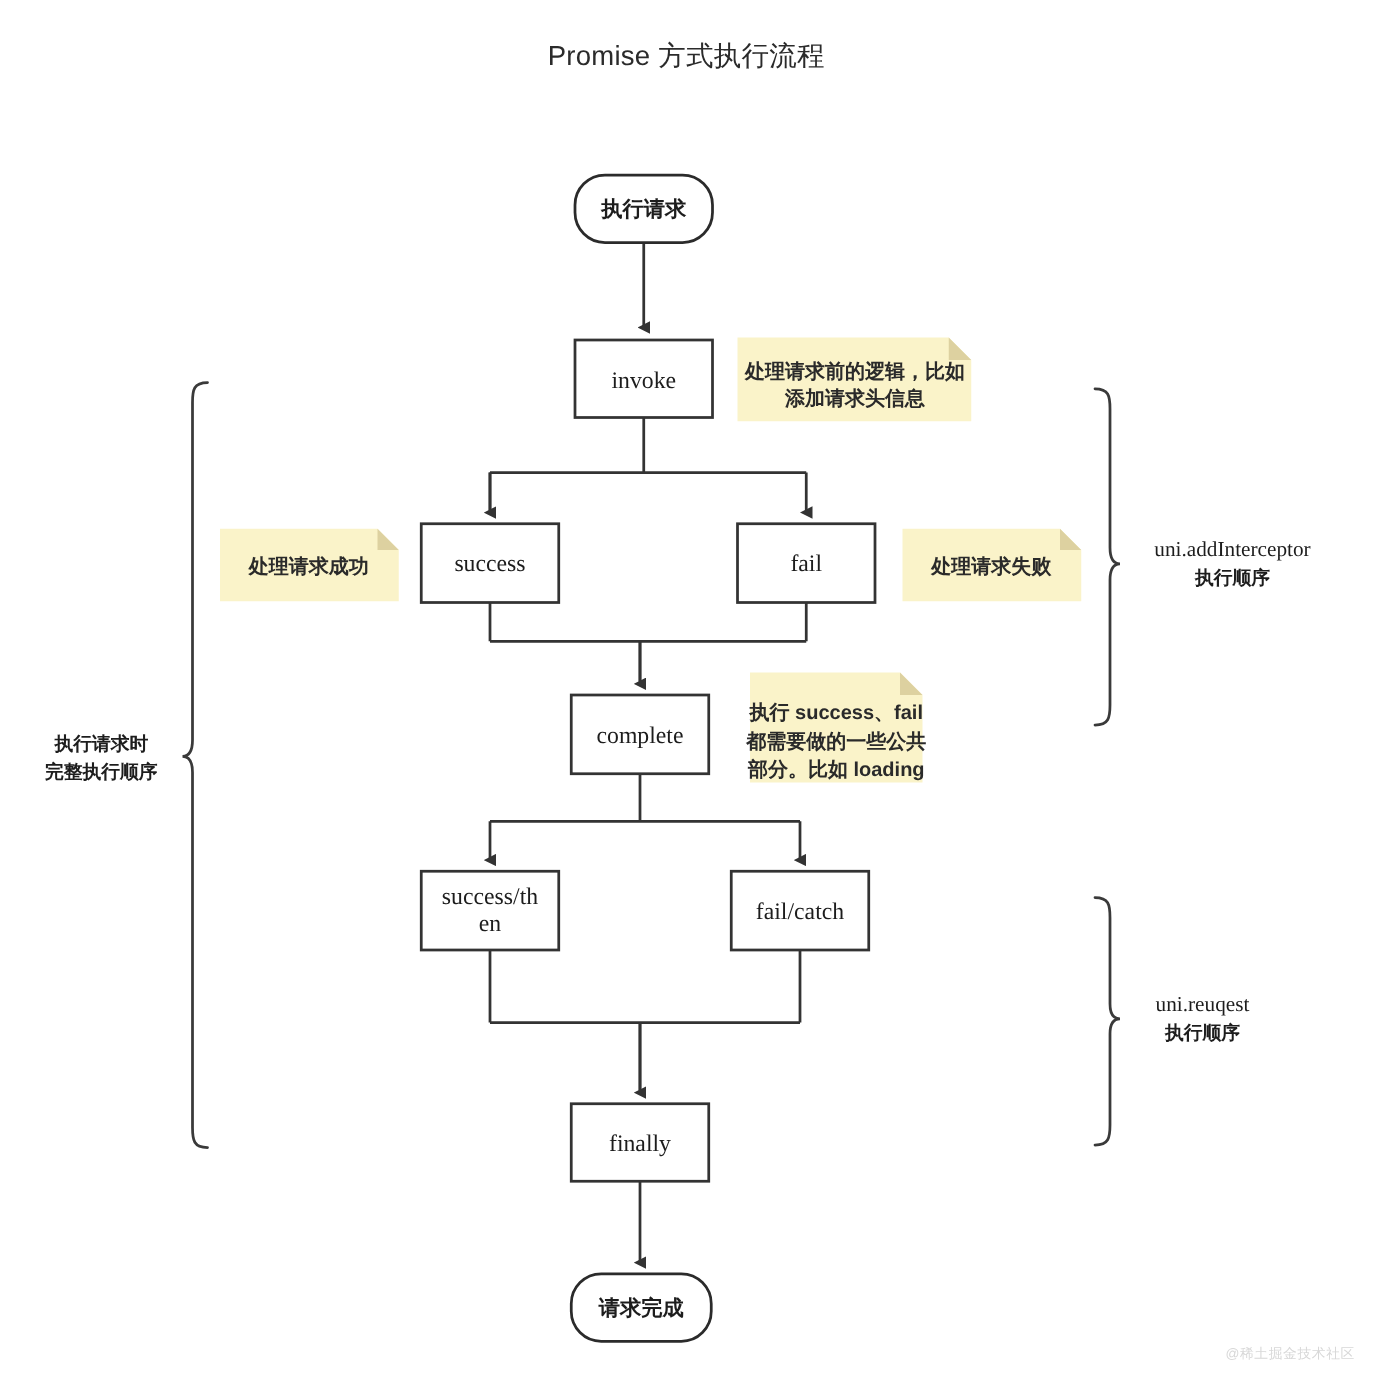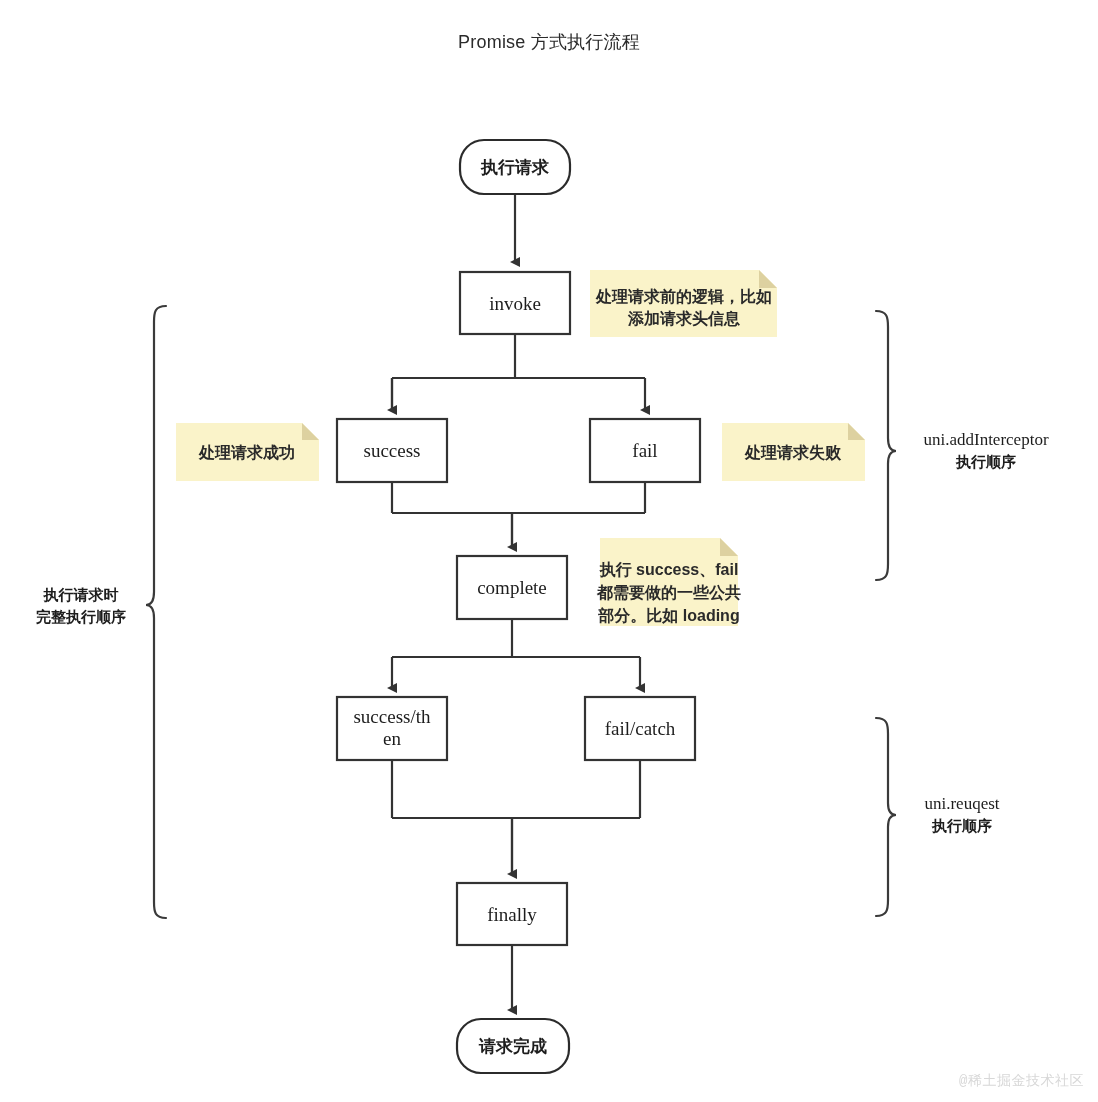--- a/index.html
+++ b/index.html
@@ -20,21 +20,21 @@
     width: 1098px;
     height: 1102px;
   }
   .diagram-title {
     position: absolute;
     left: 0;
     top: 30px;
     width: 1098px;
     text-align: center;
     font-family: "Liberation Sans", sans-serif;
-    font-size: 18px;
+    font-size: 22px;
     color: #2b2b2b;
     letter-spacing: 0.2px;
   }
   .node-label {
     font-family: "Liberation Serif", serif;
     font-size: 19px;
     fill: #1d1d1d;
   }
   .node-label-cn {
     font-family: "Liberation Sans", sans-serif;
@@ -79,22 +79,22 @@
     stroke-width: 2.2;
     fill: none;
     stroke-linecap: round;
   }
   .note-body { fill: #faf3c9; }
   .note-fold { fill: #ddd1a0; }
   .watermark {
     position: absolute;
     right: 14px;
     bottom: 12px;
-    font-family: Liberation Mono, monospace;
-    font-size: 14px;
+    font-family: Liberation Sans, sans-serif;
+    font-size: 11px;
     color: #d8d8d8;
     letter-spacing: 0.5px;
   }
 </style>
 </head>
 <body>
 
 <div class="diagram-title">Promise 方式执行流程</div>
 
 <svg id="canvas" viewBox="0 0 1098 1102">

